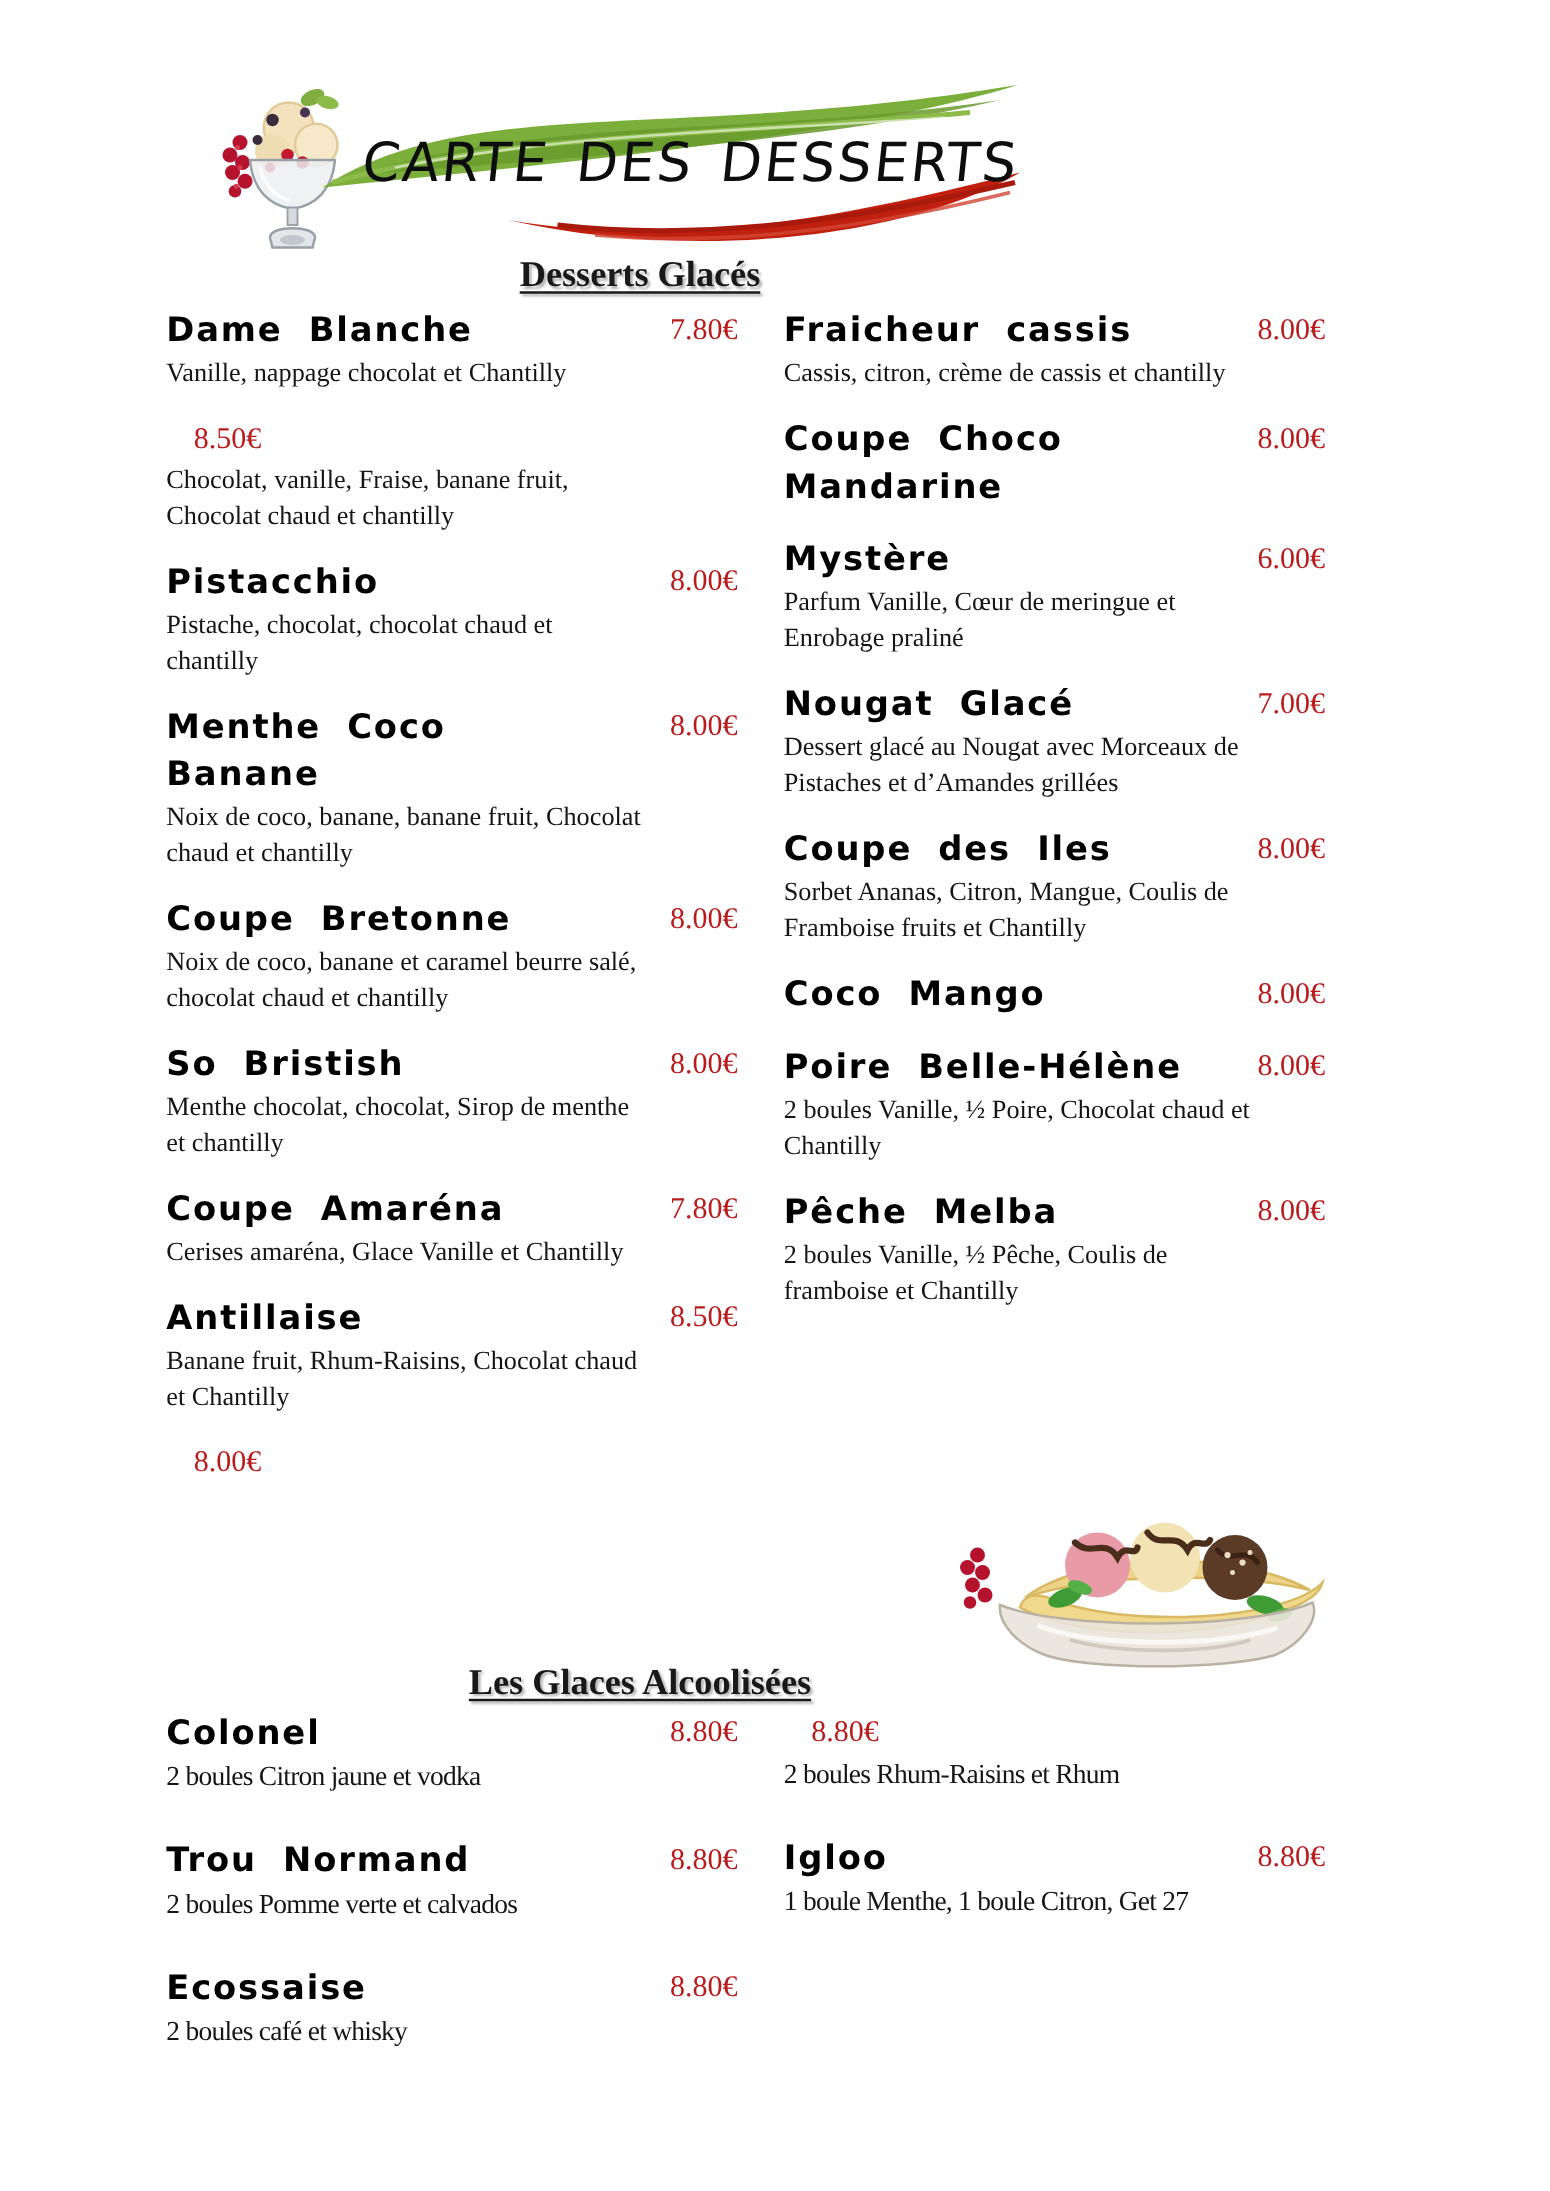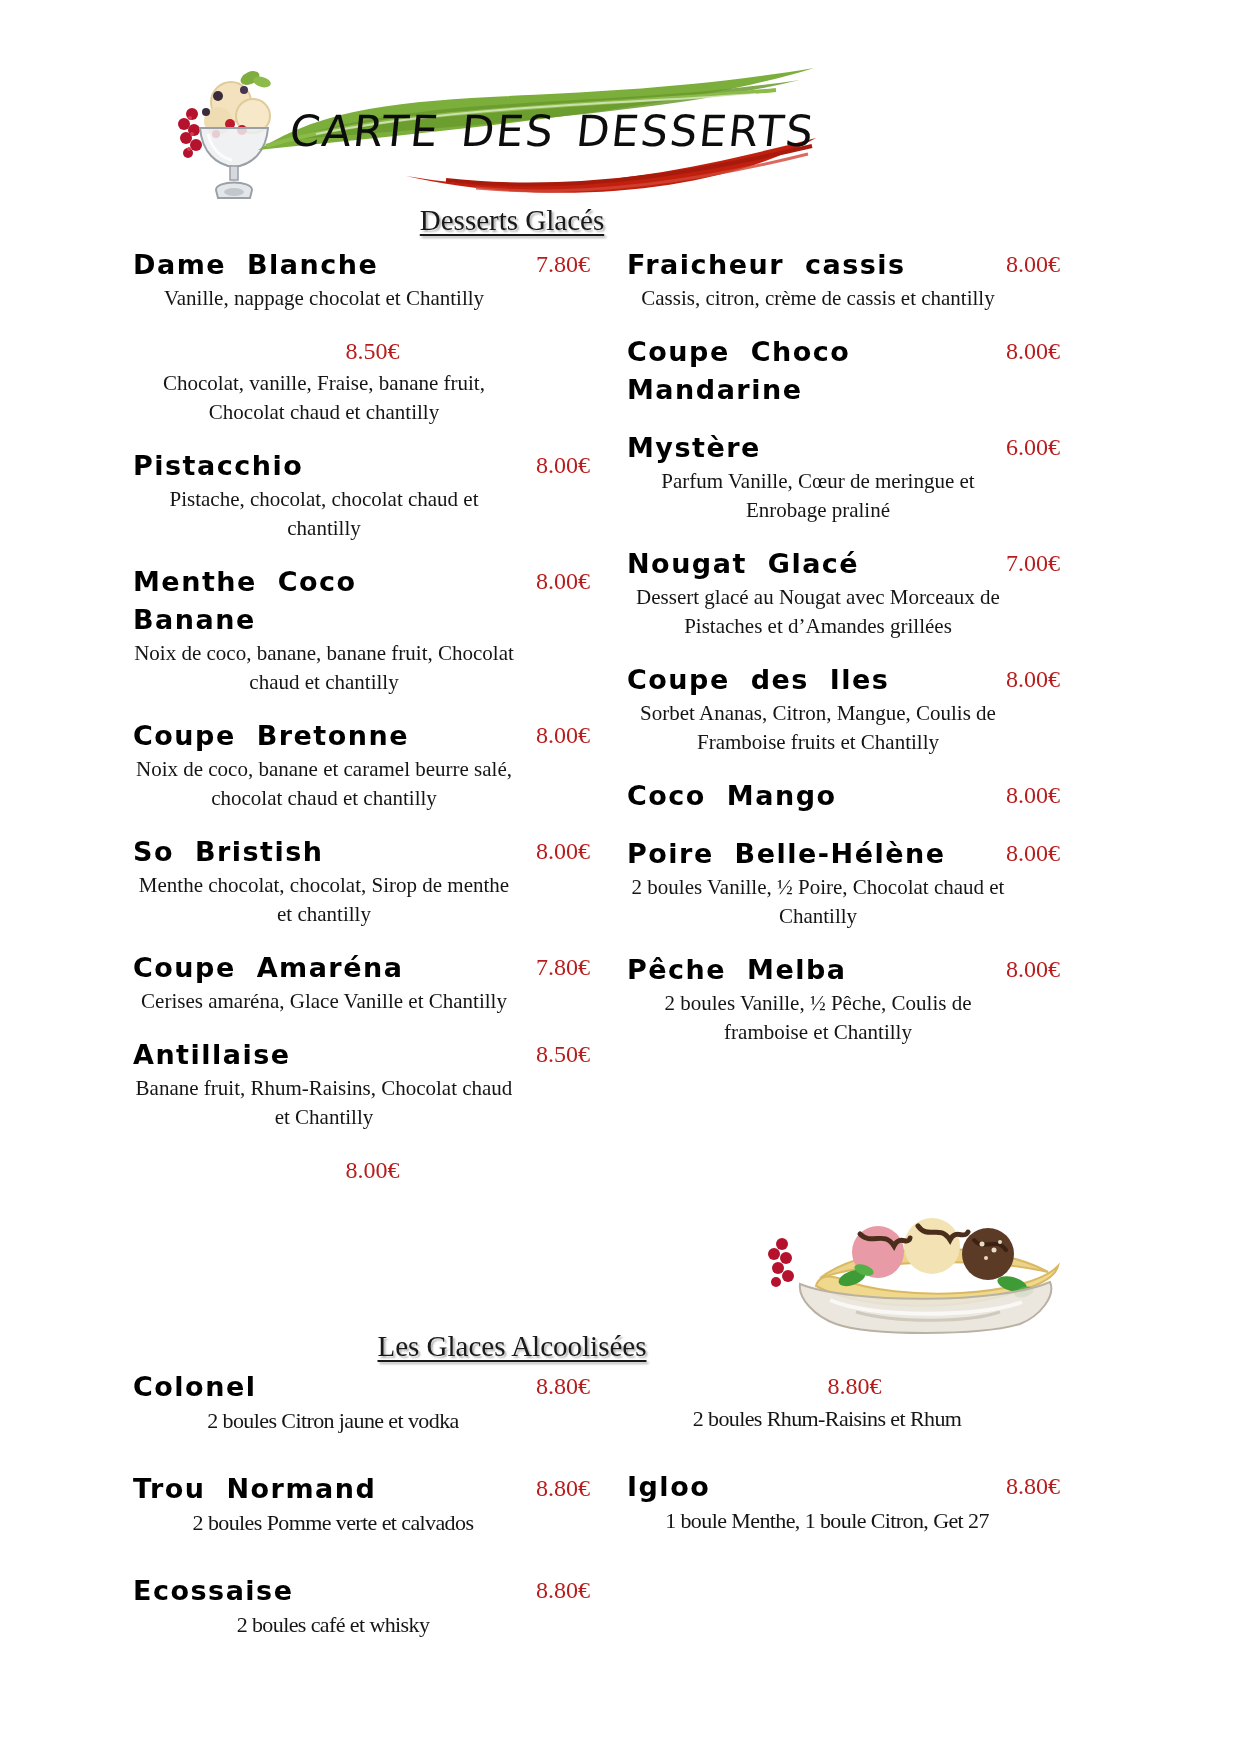--- a/index.html
+++ b/index.html
@@ -19,21 +19,21 @@
     font-family:"DejaVu Sans",sans-serif;
     font-size:43px;font-weight:400;color:#0d0d0d;
     letter-spacing:2px;word-spacing:6px;
     transform:skewX(-6deg);
     white-space:nowrap;
   }
 
   
   .section-heading{
     position:absolute;left:0;width:1024px;text-align:center;
-    font-family:"Liberation Serif",serif;font-weight:400;
+    font-family:"Liberation Serif",serif;font-weight:700;
     font-size:29px;color:#191919;
     text-decoration:underline;
     text-underline-offset:4px;
     text-shadow:2px 2px 2px rgba(0,0,0,0.30);
   }
   #heading-glaces{top:204px;}
   #heading-alcool{top:1330px;}
 
   
   .menu-grid{
@@ -41,34 +41,34 @@
     display:grid;grid-template-columns:457px 433px;column-gap:37px;
   }
   #grid-glaces{top:246px;}
   #grid-alcool{top:1368px;}
 
   .col{display:block;}
 
   .item{margin:0 0 20px 0;}
   #grid-alcool .item{margin-bottom:35px;}
 
-  .item-head{display:flex;justify-content:center;align-items:flex-start;}
+  .item-head{display:flex;justify-content:flex-start;align-items:flex-start;}
   .item-name{
     font-family:"DejaVu Sans",sans-serif;font-weight:700;
     font-size:27px;line-height:38px;color:#000;
     letter-spacing:1.5px;word-spacing:10px;
     white-space:pre-line;flex:1 1 auto;
   }
   .item-price{
     font-family:"Liberation Serif",serif;font-size:24px;line-height:36px;
     color:#b91c1c;flex:0 0 auto;text-align:right;min-width:70px;padding-left:6px;
   }
   .item-desc{
     font-family:"Liberation Serif",serif;font-size:21px;line-height:29px;
-    color:#151515;max-width:382px;text-align:center;
+    color:#151515;max-width:382px;
   }
   #grid-alcool .item-desc{
     font-size:22px;letter-spacing:-0.6px;max-width:400px;
   }
 
   
   .banana-wrap{position:absolute;left:760px;top:1200px;width:326px;height:140px;}
   svg{display:block;}
 </style>
 </head>

